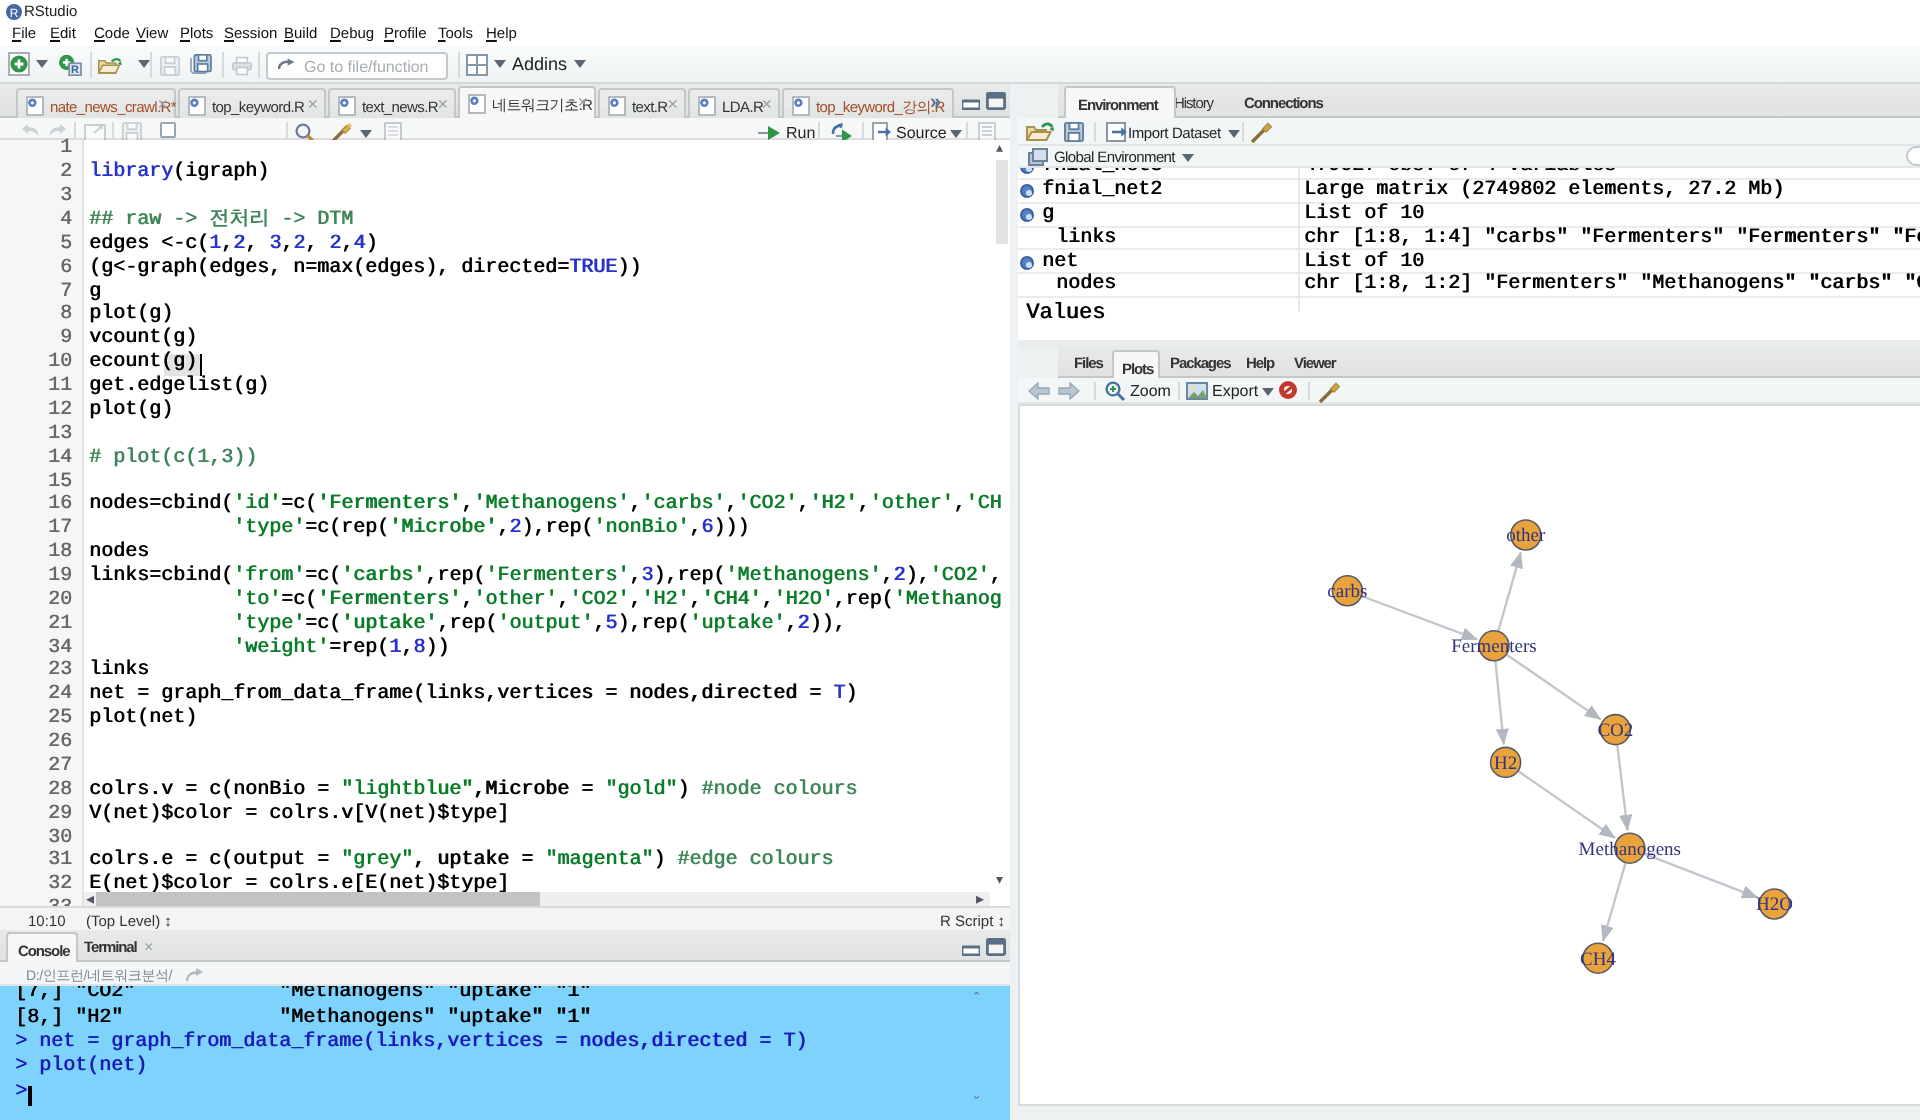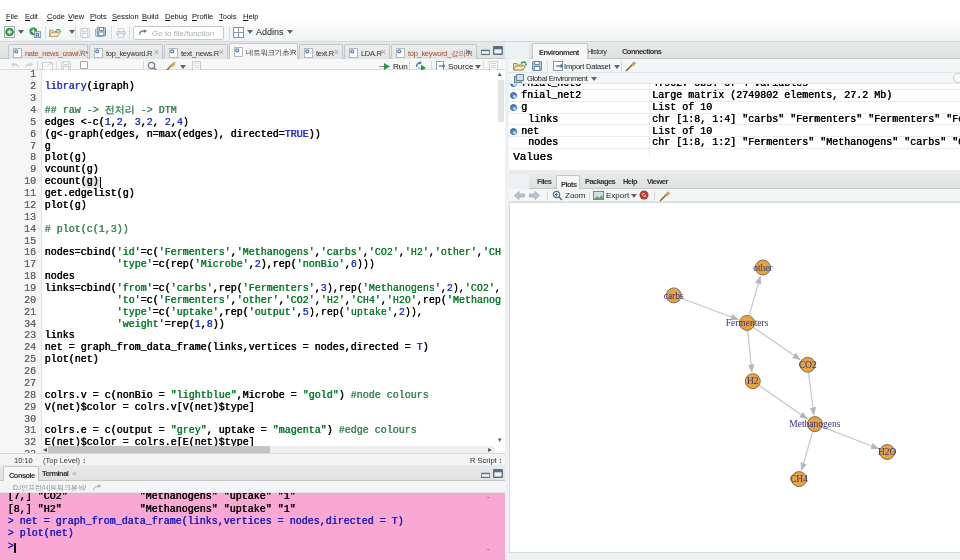--- a/index.html
+++ b/index.html
@@ -46,21 +46,21 @@
 .cline { position:absolute; left:44.5px; white-space:pre; font-size:10px; color:#000;
   line-height:12px; text-shadow:0.4px 0 0 currentColor; }
 .k { color:#2733c9; }
 .s { color:#0b7d2a; }
 .c { color:#3f8659; }
 #hscroll { left:42px; top:404px; width:453px; height:7px; background:#efefef; }
 #vscroll { left:495px; top:28px; width:12px; height:376px; }
 #edstatus { left:0; top:411px; width:507px; height:12px; background:#f4f4f4; border-top:1px solid #d9d9d9; font-size:8px; color:#333; }
 
 
-#console { left:0; top:423px; width:507px; height:95px; background:#f9a8d4; }
+#console { left:0; top:423px; width:507px; height:95px; background:#7dd3fc; }
 #contabs { left:0; top:0; width:507px; height:16px; }
 .tlbl2 { position:absolute; left:6px; top:3.5px; font-size:7.5px; letter-spacing:-0.55px; white-space:nowrap; }
 #conpath { left:0; top:16px; width:507px; height:11.5px; background:#f3f5f6; border-bottom:1px solid #e2e4e5; font-size:7px; letter-spacing:-0.2px; color:#7c8a98; }
 .conline { position:absolute; left:7.5px; white-space:pre; font-size:10px; color:#000;
   line-height:12px; text-shadow:0.4px 0 0 currentColor; }
 .conin { color:#1b1bbd; }
 
 
 .rtabbar { position:absolute; left:0; width:453px; height:17px;margin-left:22px; }
 .rtoolbar { position:absolute; left:0; width:453px; height:14px; background:#f3f6f7; border-bottom:1px solid #e3e6e7; }
@@ -71,20 +71,27 @@
 .eico { position:absolute; left:3px; top:2.5px; width:7px; height:7px; border-radius:50%;
   background:#5181c0; border:1px solid #39639e; }
 .eico::after { content:""; position:absolute; left:2px; top:2px; width:3px; height:3px; border-radius:50%; background:#cfe0f2; }
 #plotpane { position:absolute; left:0; top:132px; width:453px; height:386px; }
 #plotarea { position:absolute; left:2px; top:28px; width:451px; height:351px; background:#fff; border:1px solid #d8dbdc; border-right:none; }
 </style>
 </head>
 <body>
 <div id="win">
 
+  <div class="abs" id="titlebar">
+    <svg class="abs" style="left:3px;top:2px" width="8" height="8" viewBox="0 0 8 8">
+      <circle cx="4" cy="4" r="4" fill="#4666a5"></circle>
+      <text x="4" y="6.3" font-size="6" fill="#fff" text-anchor="middle" font-family="Liberation Sans">R</text>
+    </svg>
+    <span class="abs" style="left:12px;top:1px;font-size:7.5px;color:#222">RStudio</span>
+  </div>
 
   <div class="abs" id="menubar">
     <span class="menuitem" style="left:6px"><u>F</u>ile</span>
     <span class="menuitem" style="left:25px"><u>E</u>dit</span>
     <span class="menuitem" style="left:47px"><u>C</u>ode</span>
     <span class="menuitem" style="left:68px"><u>V</u>iew</span>
     <span class="menuitem" style="left:90px"><u>P</u>lots</span>
     <span class="menuitem" style="left:112px"><u>S</u>ession</span>
     <span class="menuitem" style="left:142px"><u>B</u>uild</span>
     <span class="menuitem" style="left:165px"><u>D</u>ebug</span>

